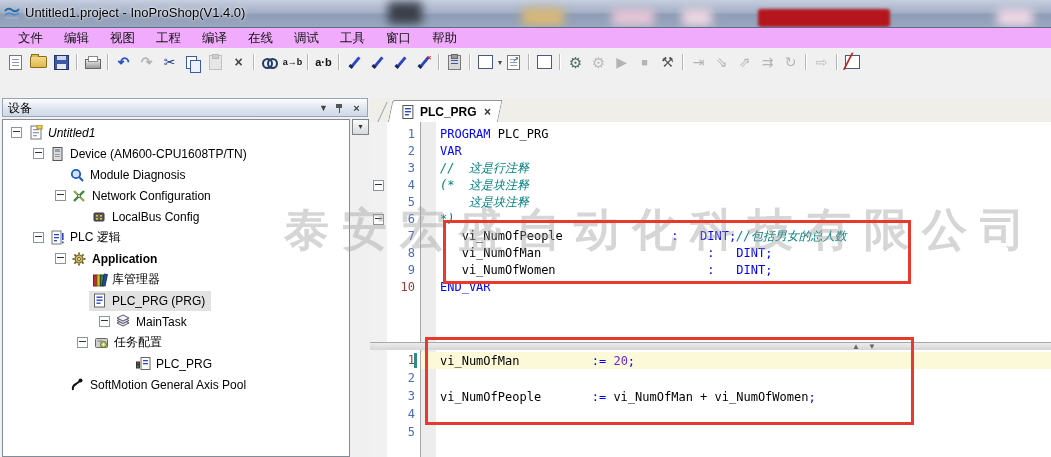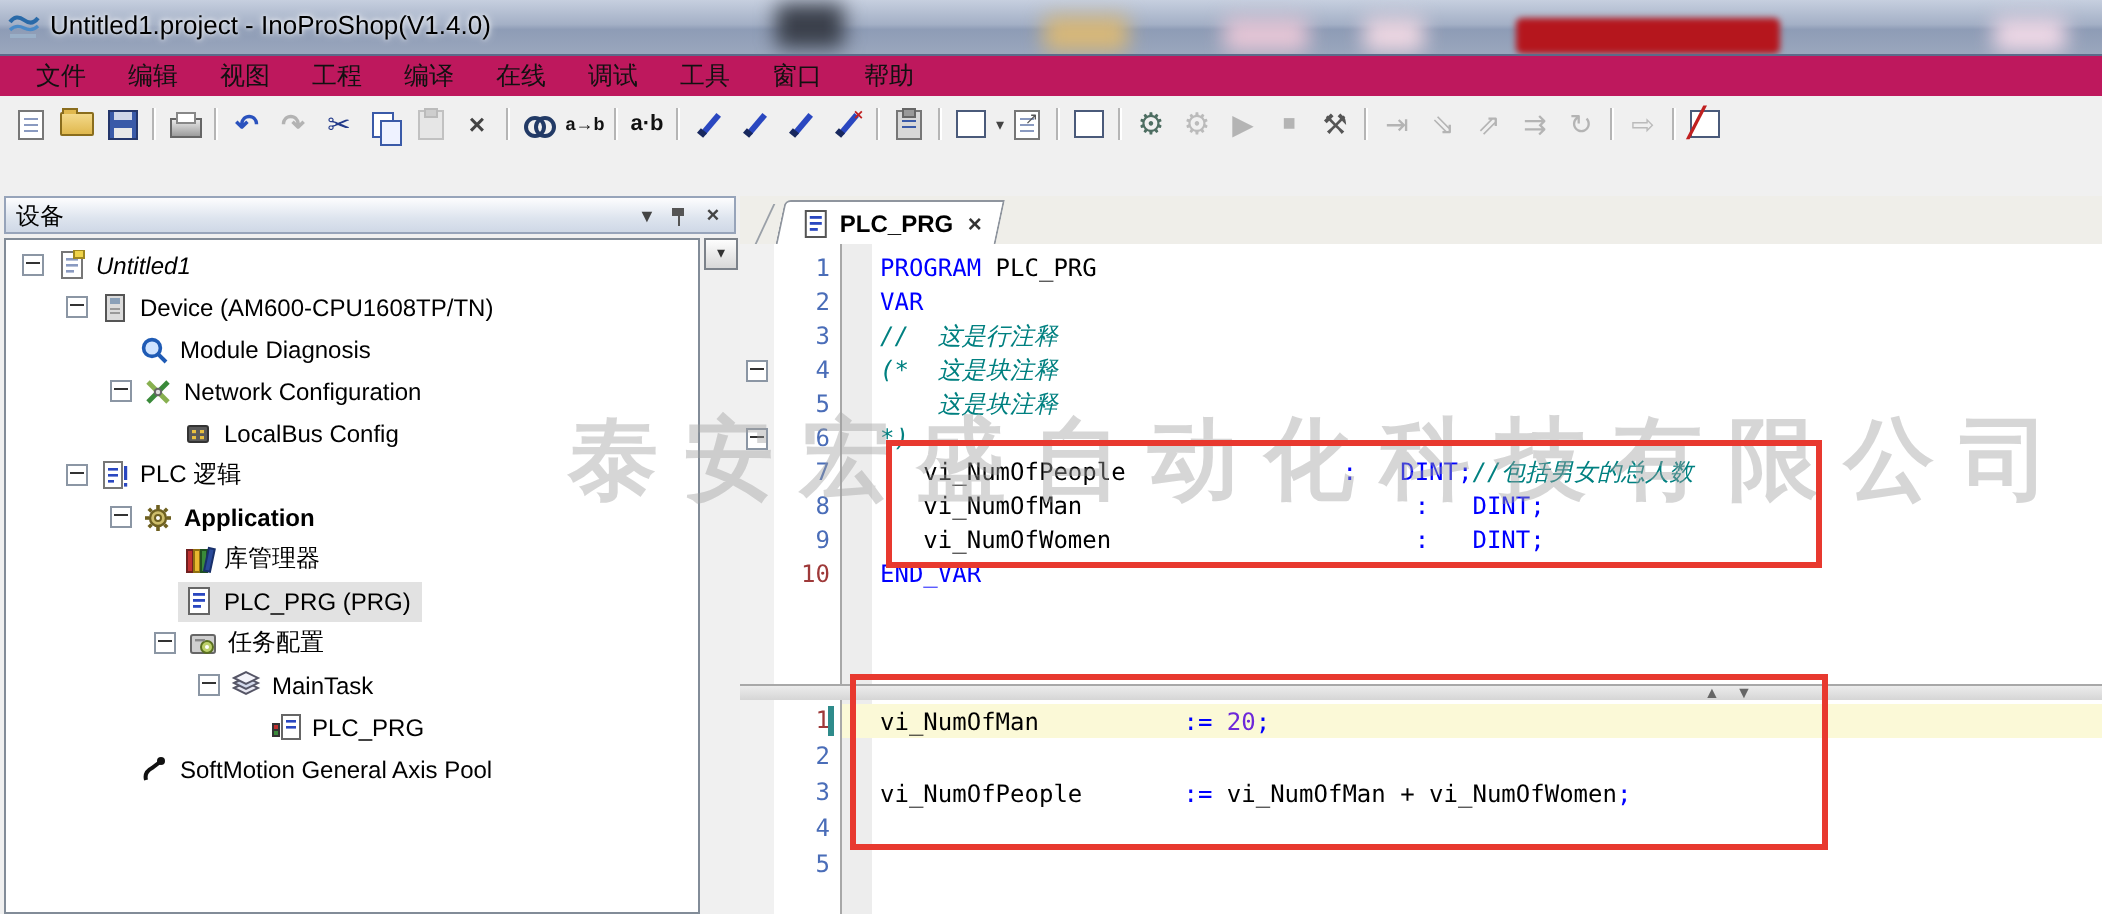--- a/index.html
+++ b/index.html
@@ -9,21 +9,21 @@
   
   .titlebar{position:absolute;left:0;top:0;right:0;height:27px;overflow:hidden;
     background:linear-gradient(#c6cfdf 0%,#a4b0c6 45%,#8e9cb6 55%,#9aa7bd 100%);
     border-bottom:1px solid #5c6b8a;}
   .blob{position:absolute;border-radius:3px;filter:blur(5px);}
   .blob.red{filter:blur(1.5px);}
   .applogo{position:absolute;left:3px;top:4px;width:18px;height:18px;}
   .wintitle{position:absolute;left:25px;top:5px;font-size:13px;color:#000;
     text-shadow:0 0 4px rgba(255,255,255,.9),0 0 2px rgba(255,255,255,.9);white-space:nowrap;}
   
-  .menubar{position:absolute;left:0;top:28px;right:0;height:20px;background:#be185d;
+  .menubar{position:absolute;left:0;top:28px;right:0;height:20px;background:#f0abfc;
     font-size:12.5px;display:flex;align-items:center;padding-left:10px;}
   .menuitem{padding:2px 8px;margin-right:5px;color:#111;cursor:default;}
   
   .toolbar{position:absolute;left:0;top:49px;right:0;height:26px;background:#f0f0f0;
     display:flex;align-items:center;padding-left:4px;}
   .tbtn{width:23px;height:22px;display:inline-flex;align-items:center;justify-content:center;
     position:relative;font-size:14px;color:#333;}
   .tbtn.dis{opacity:.38;filter:grayscale(1);}
   .tsep{width:1px;height:16px;background:#b5b5b5;margin:0 3px;border-right:1px solid #fff;}
   .dd{font-size:8px;color:#444;margin-left:1px;}
@@ -470,42 +470,42 @@
             <span class="tic"><svg width="17" height="16" viewBox="0 0 17 16">
                 <rect x="3.5" y="1" width="10" height="13" fill="#fff" stroke="#666"></rect>
                 <rect x="5.5" y="3.5" width="6" height="1.4" fill="#2a47c0"></rect>
                 <rect x="5.5" y="6.5" width="6" height="1.4" fill="#2a47c0"></rect>
                 <rect x="5.5" y="9.5" width="4" height="1.4" fill="#2a47c0"></rect>
               </svg></span>
             <span style="">PLC_PRG (PRG)</span>
           </span>
         </div>
         <div class="trow">
+          <span style="width:96px;flex:none;"></span>
+          <span class="exp"></span>
+          <span class="lbl-wrap">
+            <span class="tic"><svg width="17" height="16" viewBox="0 0 17 16">
+                <path d="M2 9 L8 6 L14 9 L8 12 Z" fill="#e8e8f2" stroke="#556"></path>
+                <path d="M2 6.5 L8 3.5 L14 6.5 L8 9.5 Z" fill="#d2d8ea" stroke="#556"></path>
+                <path d="M2 4 L8 1 L14 4 L8 7 Z" fill="#f4f4fa" stroke="#556"></path>
+              </svg></span>
+            <span style="">MainTask</span>
+          </span>
+        </div>
+        <div class="trow">
           <span style="width:74px;flex:none;"></span>
           <span class="exp"></span>
           <span class="lbl-wrap">
             <span class="tic"><svg width="17" height="16" viewBox="0 0 17 16">
                 <rect x="2.5" y="3.5" width="12" height="9" rx="1" fill="#cfcfcf" stroke="#666"></rect>
                 <circle cx="10.5" cy="9.5" r="3" fill="#bcd06a" stroke="#5a7020"></circle>
                 <circle cx="10.5" cy="9.5" r="1" fill="#fff"></circle>
                 <rect x="4.5" y="5.5" width="5" height="1.2" fill="#888"></rect>
               </svg></span>
             <span style="">任务配置</span>
-          </span>
-        </div>
-        <div class="trow">
-          <span style="width:96px;flex:none;"></span>
-          <span class="exp"></span>
-          <span class="lbl-wrap">
-            <span class="tic"><svg width="17" height="16" viewBox="0 0 17 16">
-                <path d="M2 9 L8 6 L14 9 L8 12 Z" fill="#e8e8f2" stroke="#556"></path>
-                <path d="M2 6.5 L8 3.5 L14 6.5 L8 9.5 Z" fill="#d2d8ea" stroke="#556"></path>
-                <path d="M2 4 L8 1 L14 4 L8 7 Z" fill="#f4f4fa" stroke="#556"></path>
-              </svg></span>
-            <span style="">MainTask</span>
           </span>
         </div>
         <div class="trow">
           <span style="width:118px;flex:none;"></span>
           <span style="width:12px;flex:none;"></span>
           <span class="lbl-wrap">
             <span class="tic"><svg width="17" height="16" viewBox="0 0 17 16">
                 <rect x="6" y="1.5" width="9" height="12" fill="#fff" stroke="#666"></rect>
                 <rect x="8" y="4" width="5" height="1.3" fill="#2a47c0"></rect>
                 <rect x="8" y="7" width="5" height="1.3" fill="#2a47c0"></rect>

